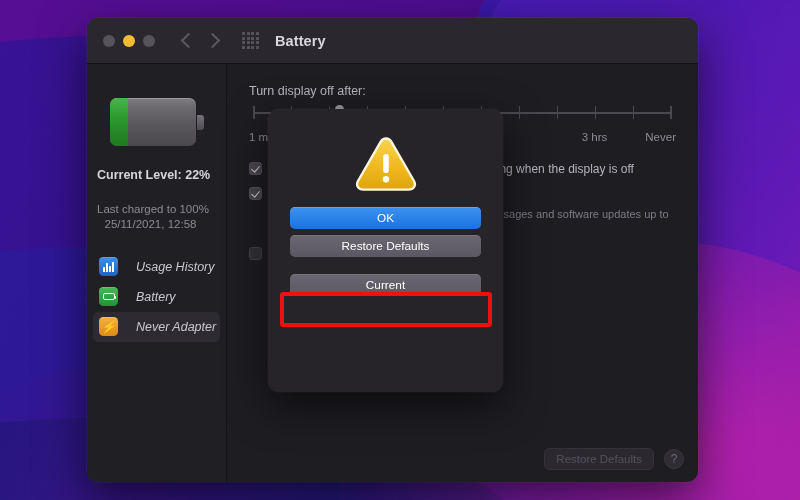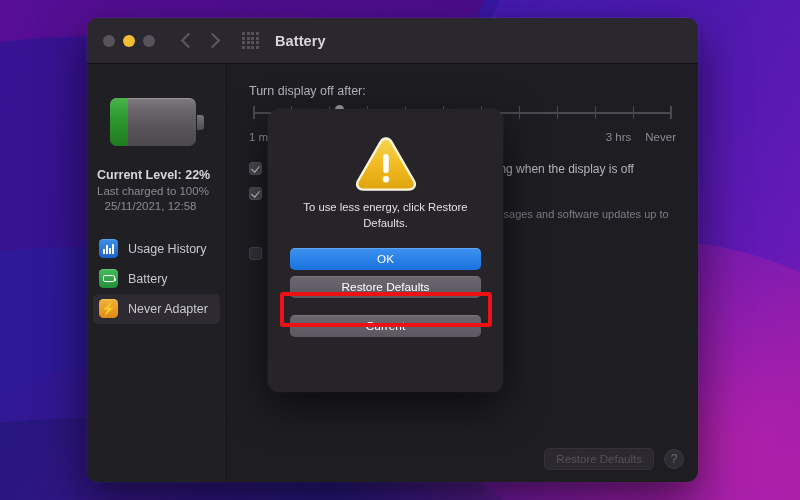--- a/index.html
+++ b/index.html
@@ -177,33 +177,34 @@
   #battery-graphic .nub {
     position: absolute; right: 0; top: 17px;
     width: 7px; height: 15px;
     border-radius: 0 3px 3px 0;
     background: linear-gradient(180deg, #76747a, #4e4c51);
   }
 
   #level-block { margin-top: 22px; padding: 0 10px; text-align: left; }
   #current-level {
     font-size: 12.5px; font-weight: 700; color: #d7d5da;
-    margin-bottom: 1px;
+    margin-bottom: 19px;
   }
   #last-charged { font-size: 11.5px; color: #8d8a92; line-height: 1.45; }
   #charge-time  { font-size: 11.5px; color: #8d8a92; text-align: center; padding-right: 12px; }
 
   #sidebar-list { margin-top: 22px; }
   .side-item {
     display: flex; align-items: center;
-    gap: 10px;
+    gap: 18px;
     height: 30px;
     margin: 0 6px;
     padding: 0 6px;
     border-radius: 5px;
+    font-style: italic;
   }
   .side-item.selected { background: #2d2b31; }
   .side-label { font-size: 12.5px; color: #c9c7ce; white-space: nowrap; }
   .side-ico {
     width: 19px; height: 19px;
     border-radius: 4.5px;
     flex: 0 0 auto;
     display: flex; align-items: center; justify-content: center;
     box-shadow: inset 0 0.5px 0 rgba(255,255,255,0.3);
   }
@@ -247,21 +248,21 @@
     width: 9px; height: 9px; border-radius: 50%;
     background: #9c99a2;
     box-shadow: 0 1px 2px rgba(0,0,0,0.5);
   }
   #slider-legend {
     display: flex; justify-content: space-between;
     margin: 3px 0 0 0;
     font-size: 11.5px; color: #8e8b93;
   }
   #slider-legend .mid-gap { flex: 1 1 auto; }
-  #slider-legend .lbl-3hrs { margin-right: 14px; }
+  #slider-legend .lbl-3hrs { margin-right: 38px; }
 
   #options { margin-top: 18px; }
   .opt-row { display: flex; gap: 8px; margin-bottom: 8px; }
   .cbox {
     width: 13px; height: 13px;
     border-radius: 3px;
     flex: 0 0 auto;
     margin-top: 1px;
     position: relative;
   }
@@ -540,21 +541,20 @@
             <stop offset="0%" stop-color="#f8d451"></stop>
             <stop offset="55%" stop-color="#f0b91f"></stop>
             <stop offset="100%" stop-color="#dfa40c"></stop>
           </linearGradient>
         </defs>
         <path d="M31 3.5 C33.4 3.5 35.2 4.7 36.4 6.8 L59 46 C60.2 48.2 60.2 50.4 59 52.2 C57.9 53.9 56 54.6 53.4 54.6 L8.6 54.6 C6 54.6 4.1 53.9 3 52.2 C1.8 50.4 1.8 48.2 3 46 L25.6 6.8 C26.8 4.7 28.6 3.5 31 3.5 Z" fill="url(#wgrad)" stroke="#fdf6df" stroke-width="2.4"></path>
         <rect x="28.2" y="19" width="5.6" height="19" rx="2.8" fill="#ffffff"></rect>
         <circle cx="31" cy="44.2" r="3.2" fill="#ffffff"></circle>
       </svg>
 
-      <div id="sheet-message">To use less energy, click Restore Defaults.</div>
 
       <div id="sheet-buttons">
         <div class="sheet-btn btn-ok">OK</div>
         <div id="btn-restore-wrap">
           <div class="sheet-btn btn-grey">Restore Defaults</div>
         </div>
         <div id="btn-cancel-wrap">
           <div class="sheet-btn btn-grey">Current</div>
         </div>
       </div>

